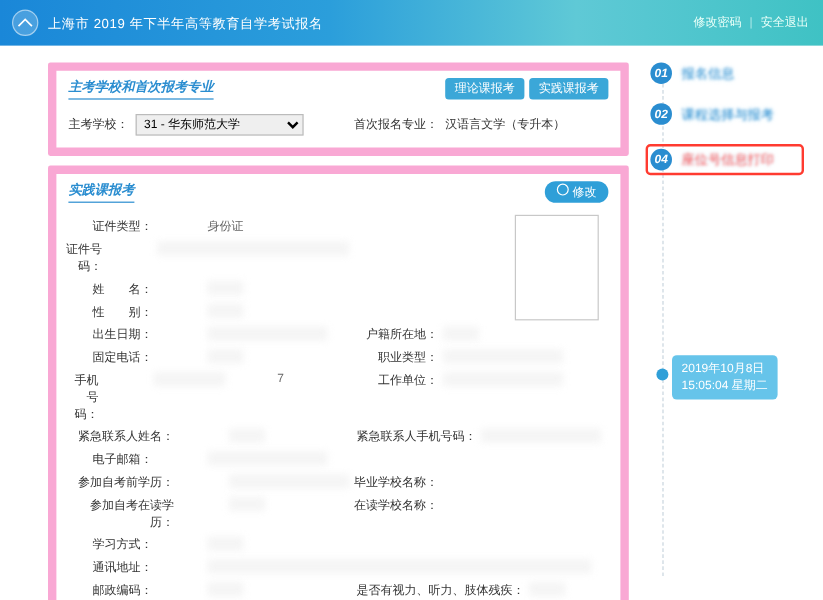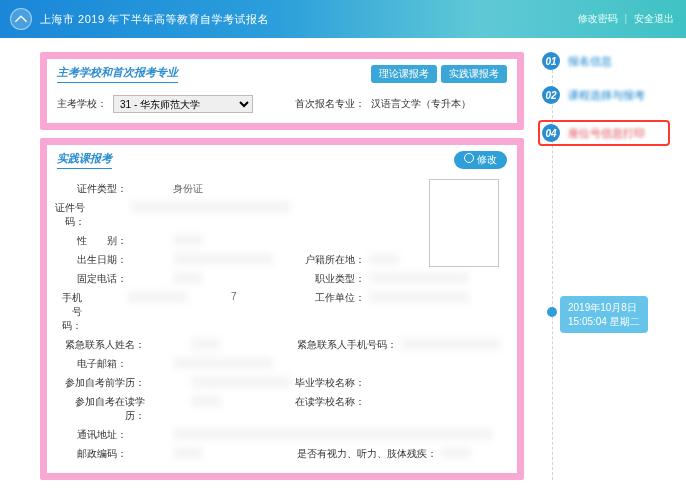--- a/index.html
+++ b/index.html
@@ -267,20 +267,26 @@
             </div>
           </div>
         <div class="row">
             <div class="cellL">
               <span class="fl">证件号码：</span>
               <span class="fv long"></span>
             </div>
           </div>
         <div class="row">
             <div class="cellL">
+              <span class="fl">姓　　名：</span>
+              <span class="fv short"></span>
+            </div>
+          </div>
+        <div class="row">
+            <div class="cellL">
               <span class="fl">性　　别：</span>
               <span class="fv short"></span>
             </div>
           </div>
         <div class="row">
           <div class="cellL">
               <span class="fl">出生日期：</span>
               <span class="fv med"></span>
             </div>
           <div class="cellR">
@@ -337,20 +343,26 @@
         <div class="row">
           <div class="cellL">
               <span class="fl w96" style="white-space:pre-line">参加自考在读学
 历：</span>
               <span class="fv short"></span>
             </div>
           <div class="cellR">
               <span class="fl">在读学校名称：</span>
             </div>
         </div>
+        <div class="row">
+            <div class="cellL">
+              <span class="fl">学习方式：</span>
+              <span class="fv short"></span>
+            </div>
+          </div>
         <div class="row">
             <div class="cellL" style="width:100%">
               <span class="fl">通讯地址：</span>
               <span class="fv" style="min-width:320px"></span>
             </div>
           </div>
         <div class="row">
           <div class="cellL">
               <span class="fl">邮政编码：</span>
               <span class="fv short"></span>

